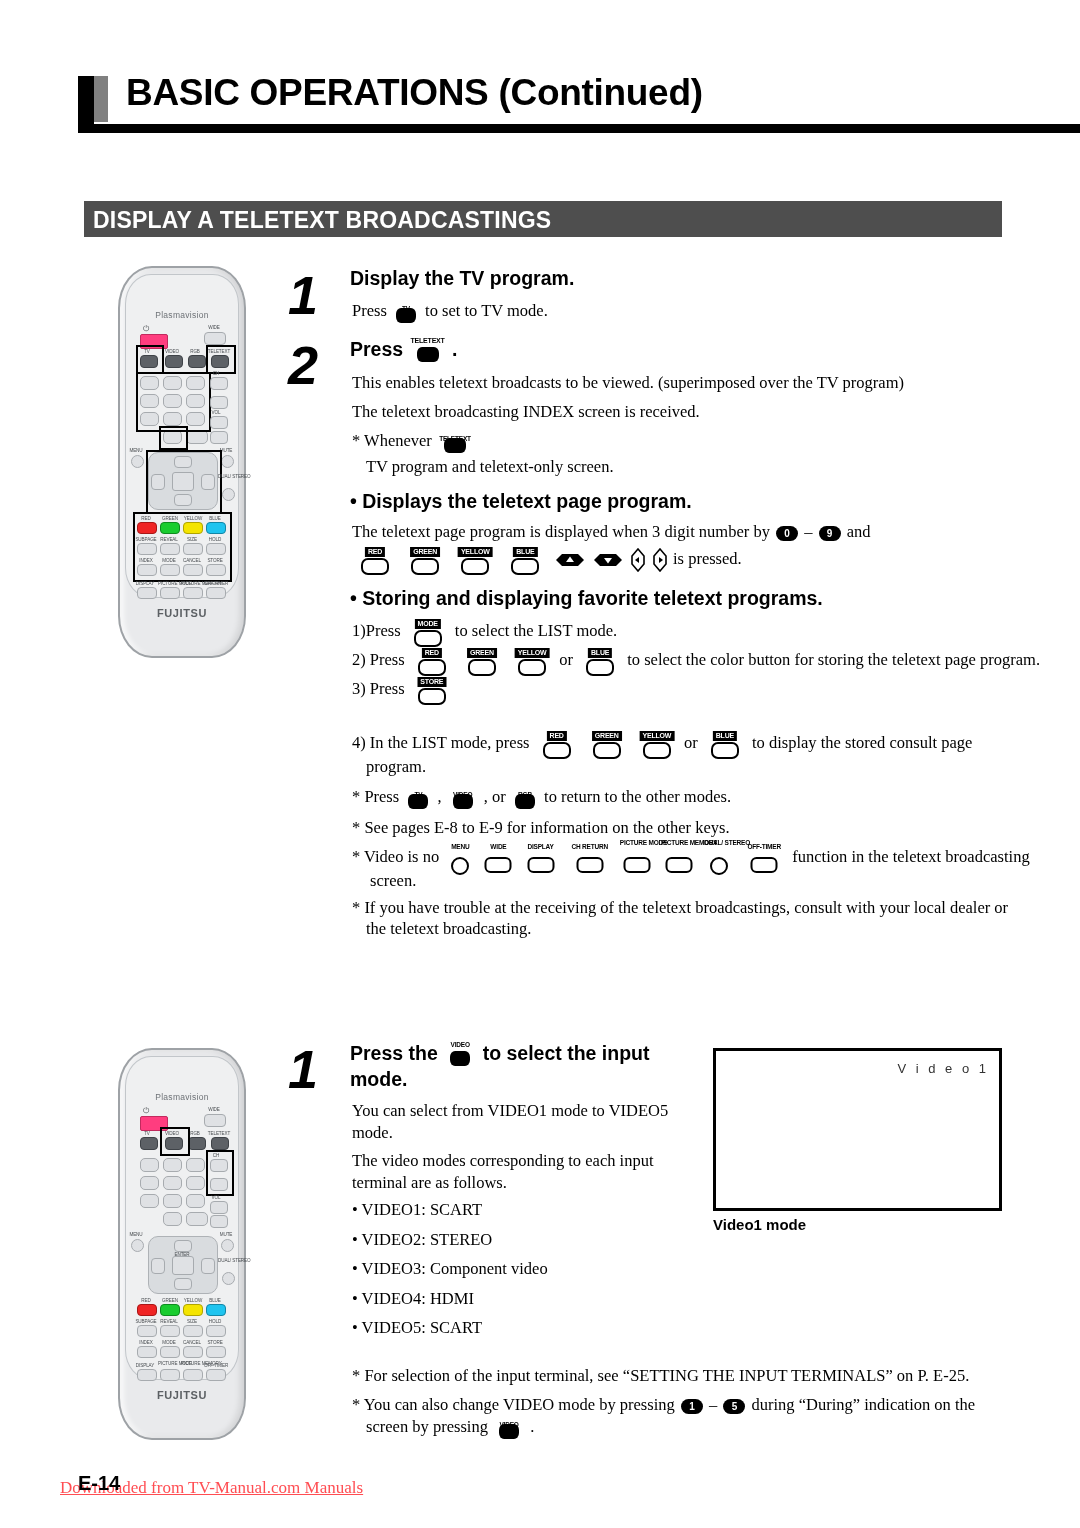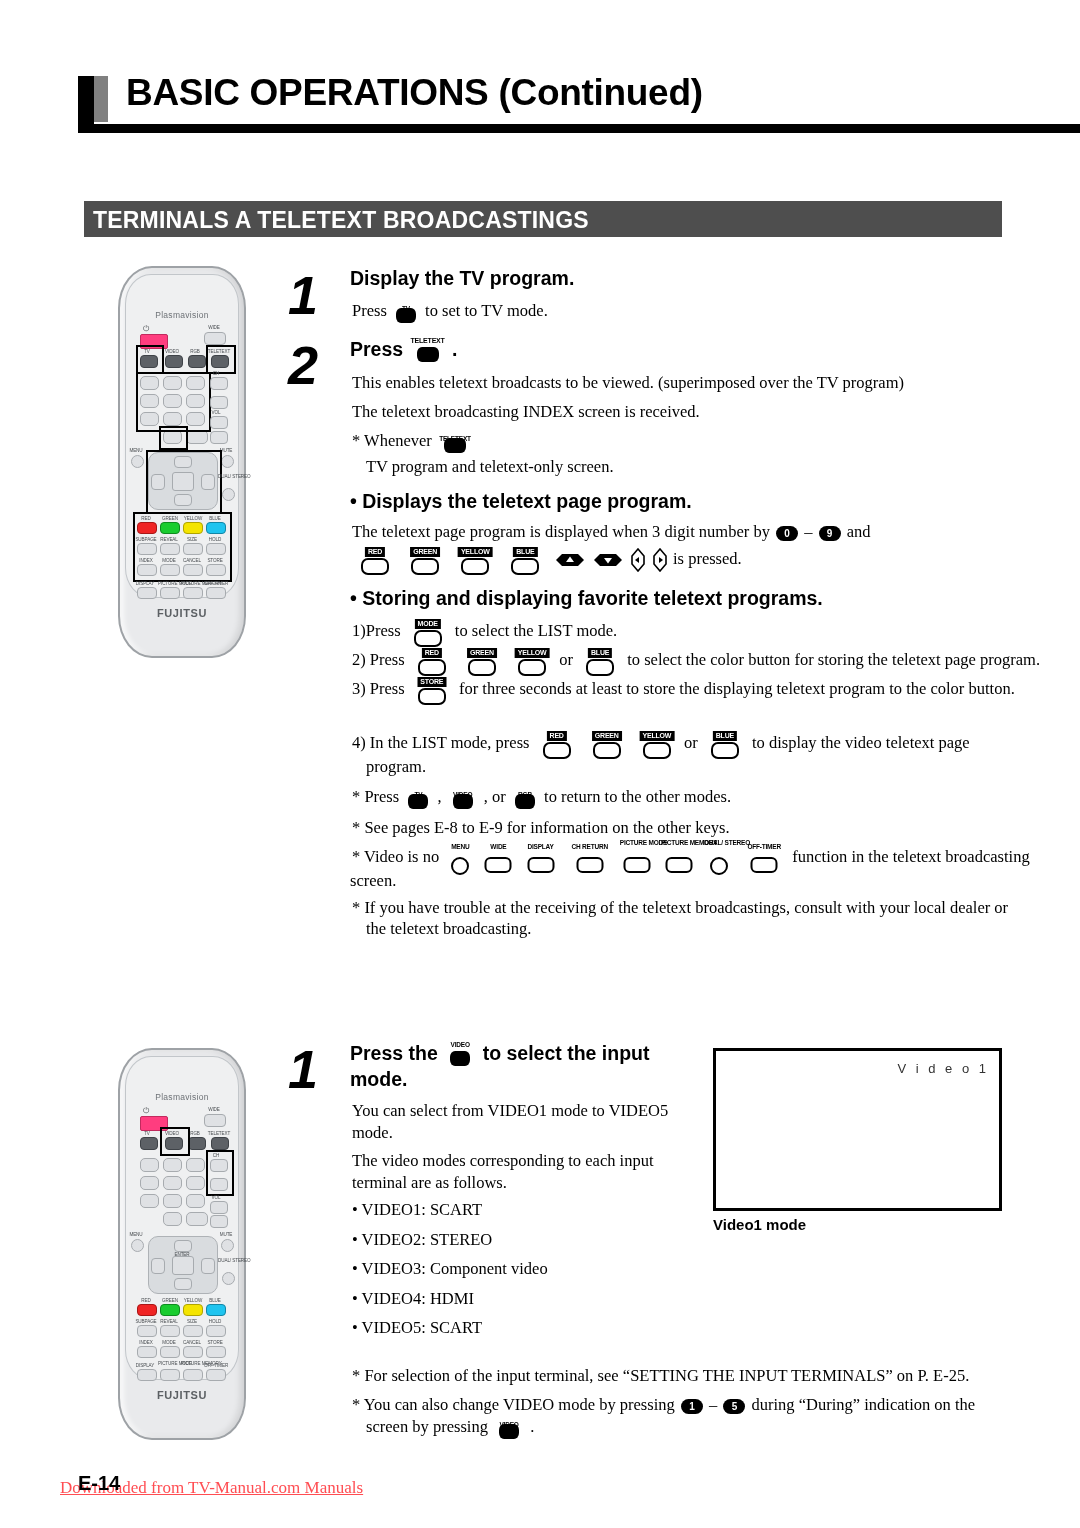--- a/index.html
+++ b/index.html
@@ -171,21 +171,21 @@
 <div class="page">
 
   <div class="title-wrap">
     <div class="title-bar-black"></div>
     <div class="title-bar-gray"></div>
     <div class="title-text">BASIC OPERATIONS  (Continued)</div>
     <div class="title-rule"></div>
   </div>
 
   <div class="sec-bar" style="top:201px">
-    <span>TERMINALS A TELETEXT BROADCASTINGS</span>
+    <span>DISPLAY A TELETEXT BROADCASTINGS</span>
   </div>
 
   <div class="remote" style="left:118px;top:266px;width:128px;height:392px">
     <div class="r-body"></div>
     <div class="r-inner"></div>
     <div class="r-brand" style="top:44px">Plasmavision</div>
 
     <div class="r-powericon" style="left:25px;top:58px">⏻</div>
     <div class="rk pink" style="left:22px;top:68px;width:26px;height:13px"></div>
     <div class="rl" style="left:84px;top:59px;width:24px">WIDE</div>
@@ -382,39 +382,38 @@
       <span class="plate">BLUE</span><span class="btn"></span>
     </span>
     <span>to select the color button for storing the teletext page program.</span>
   </div>
 
   <div class="body-txt" style="left:352px;top:677px">
     <span>3) Press</span>
     <span class="k k-plate">
       <span class="plate">STORE</span><span class="btn"></span>
     </span>
-    <span>for three seconds at least to store the displaying teletext program to the color button.</span>
   </div>
 
   <div class="body-txt" style="left:352px;top:731px">
     <span>4) In the LIST mode, press</span>
     <span class="k k-plate">
       <span class="plate">RED</span><span class="btn"></span>
     </span>
     <span class="k k-plate">
       <span class="plate">GREEN</span><span class="btn"></span>
     </span>
     <span class="k k-plate">
       <span class="plate">YELLOW</span><span class="btn"></span>
     </span>
     <span>or</span>
     <span class="k k-plate">
       <span class="plate">BLUE</span><span class="btn"></span>
     </span>
-    <span>to display the video teletext page</span>
+    <span>to display the stored consult page</span>
   </div>
   <div class="body-txt" style="left:366px;top:756px">program.</div>
 
   <div class="body-txt" style="left:352px;top:786px">
     <span>* Press</span>
     <span class="k k-solid">
       <span class="cap">TV</span><span class="btn"></span>
     </span>
     <span>,</span>
     <span class="k k-solid" style="width:30px">
@@ -450,21 +449,21 @@
       <span class="cap" style="width:36px">PICTURE MEMORY</span><span class="btn"></span>
     </span>
     <span class="k k-cap circ two" style="width:30px">
       <span class="cap" style="width:30px">DUAL/ STEREO</span><span class="btn"></span>
     </span>
     <span class="k k-cap" style="width:44px">
       <span class="cap">OFF-TIMER</span><span class="btn"></span>
     </span>
     <span>function in the teletext broadcasting</span>
   </div>
-  <div class="body-txt" style="left:350px;top:870px">screen.</div>
+  <div class="body-txt" style="left:370px;top:870px">screen.</div>
 
   <div class="body-txt" style="left:352px;top:897px">* If you have trouble at the receiving of the teletext broadcastings, consult with your local dealer or</div>
   <div class="body-txt" style="left:366px;top:918px">the teletext broadcasting.</div>
 
 
   <div class="remote" style="left:118px;top:1048px;width:128px;height:392px">
     <div class="r-body"></div>
     <div class="r-inner"></div>
     <div class="r-brand" style="top:44px">Plasmavision</div>
 

